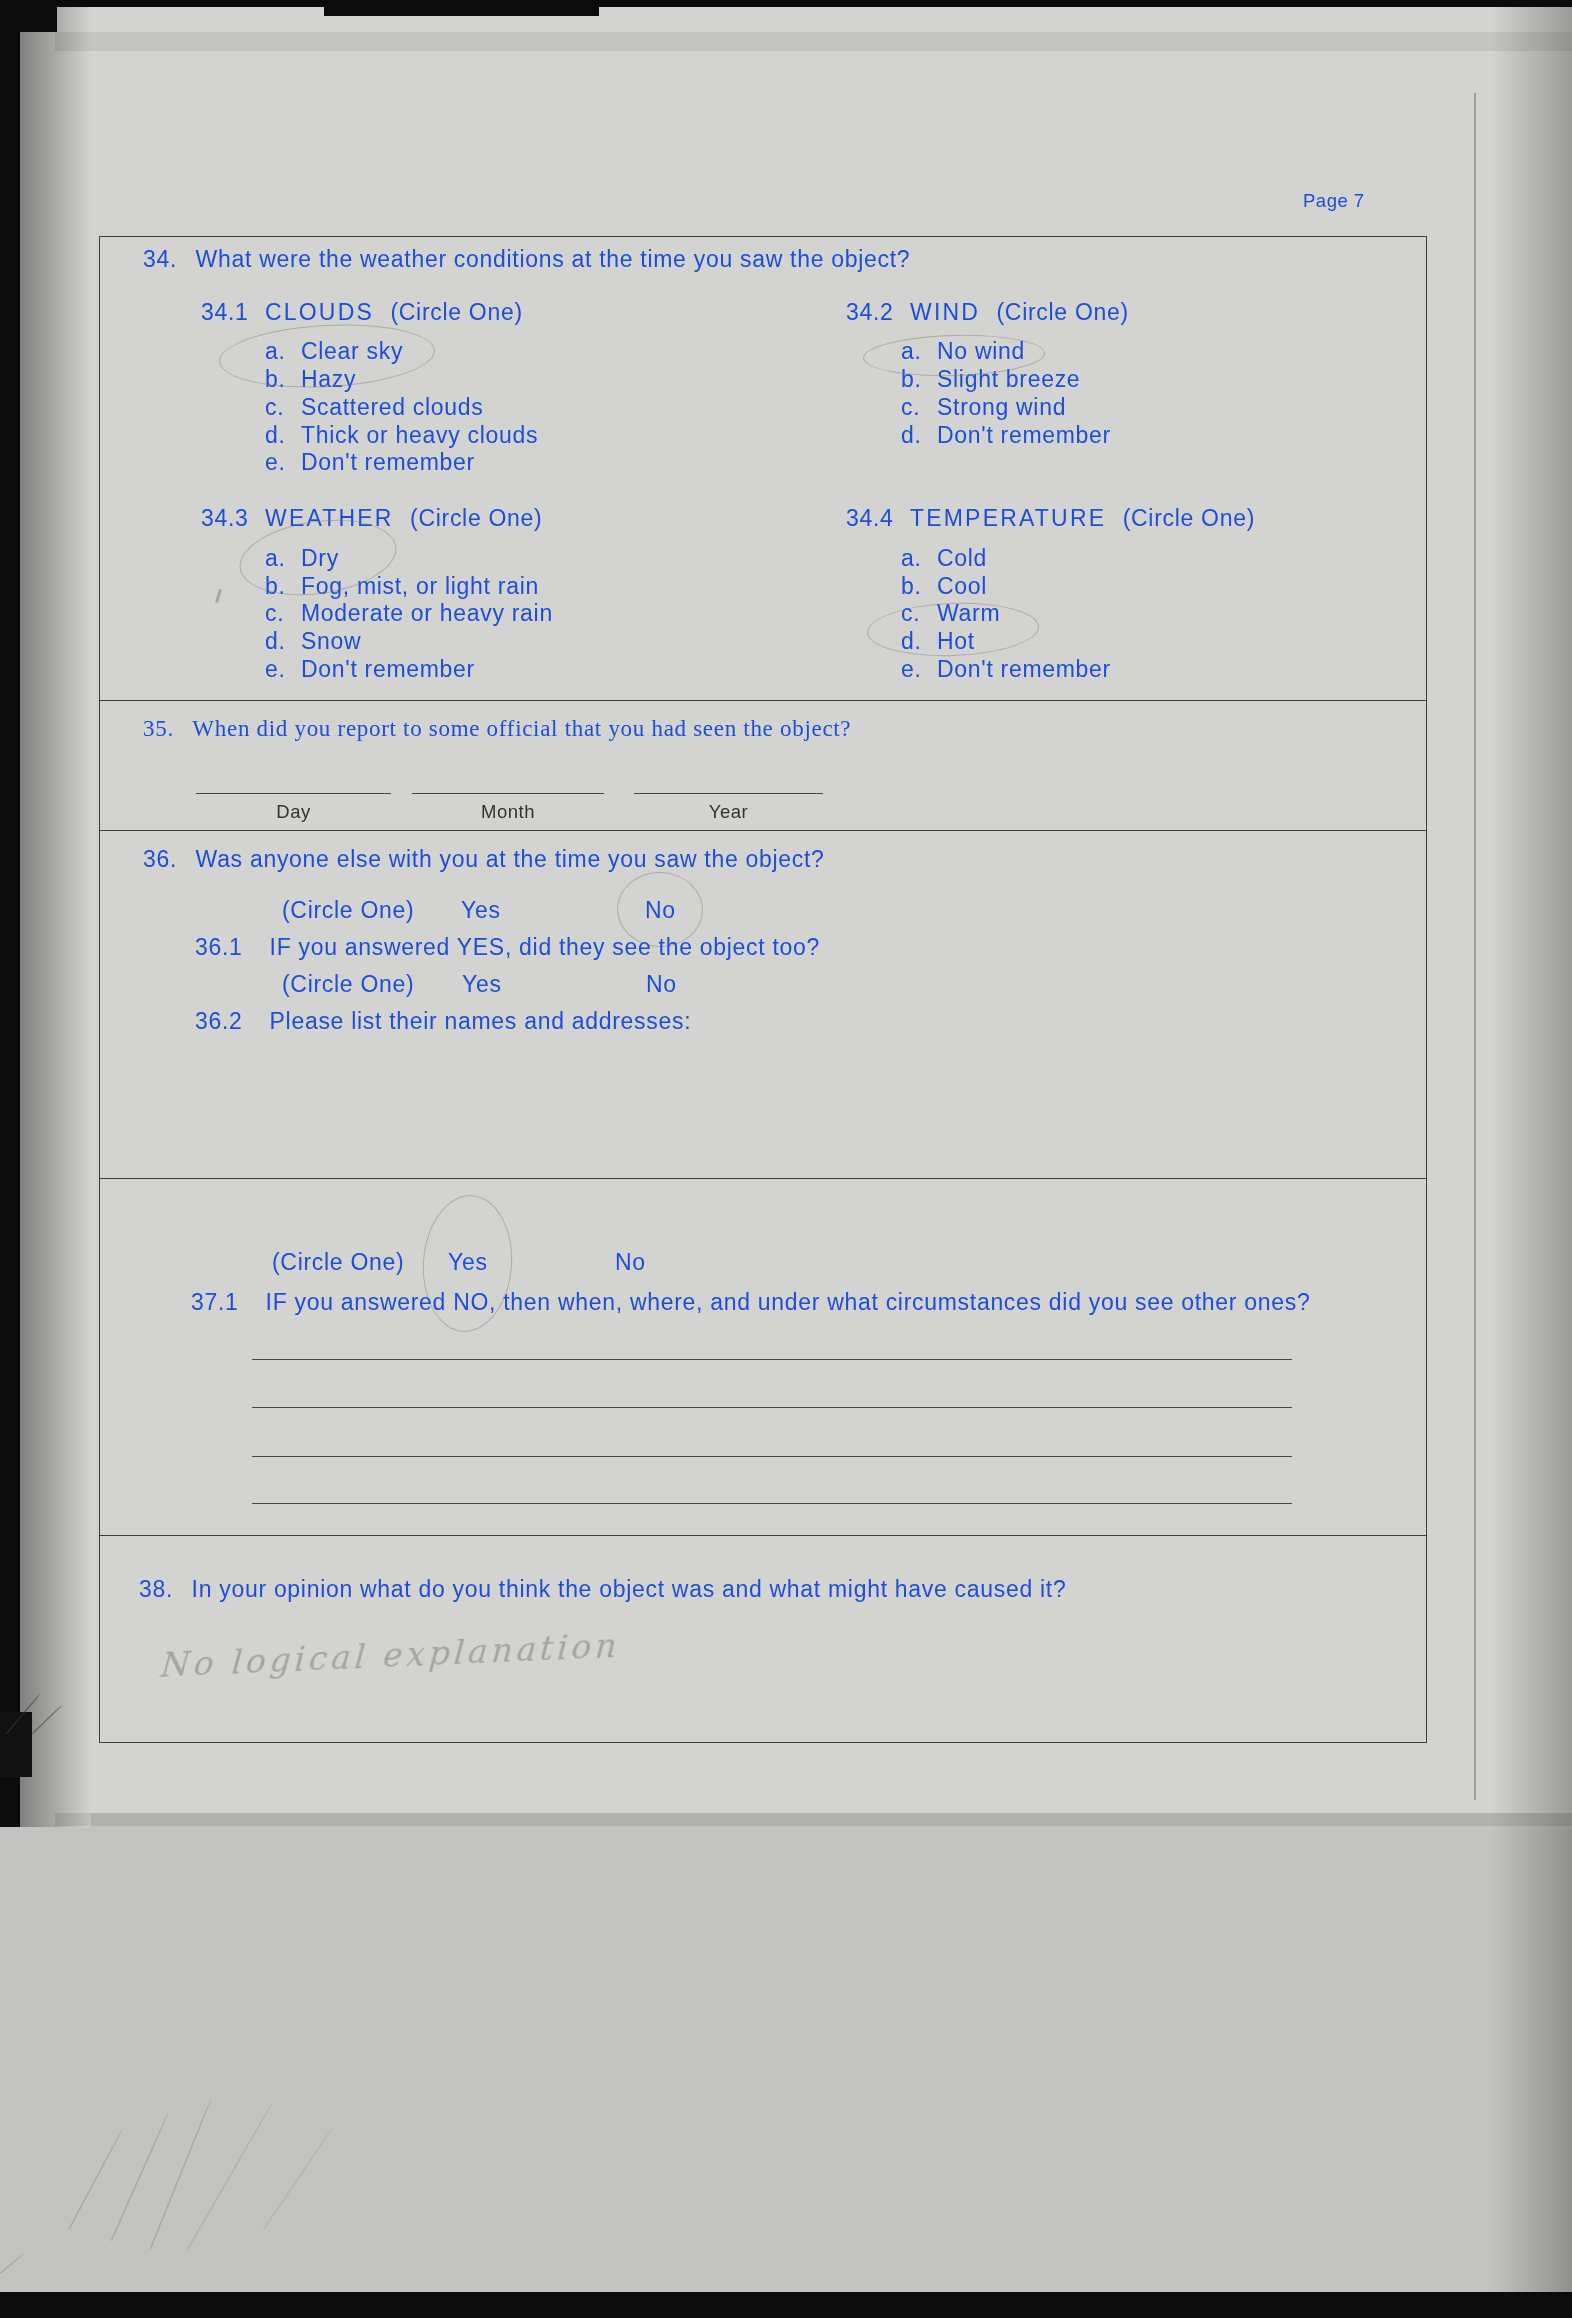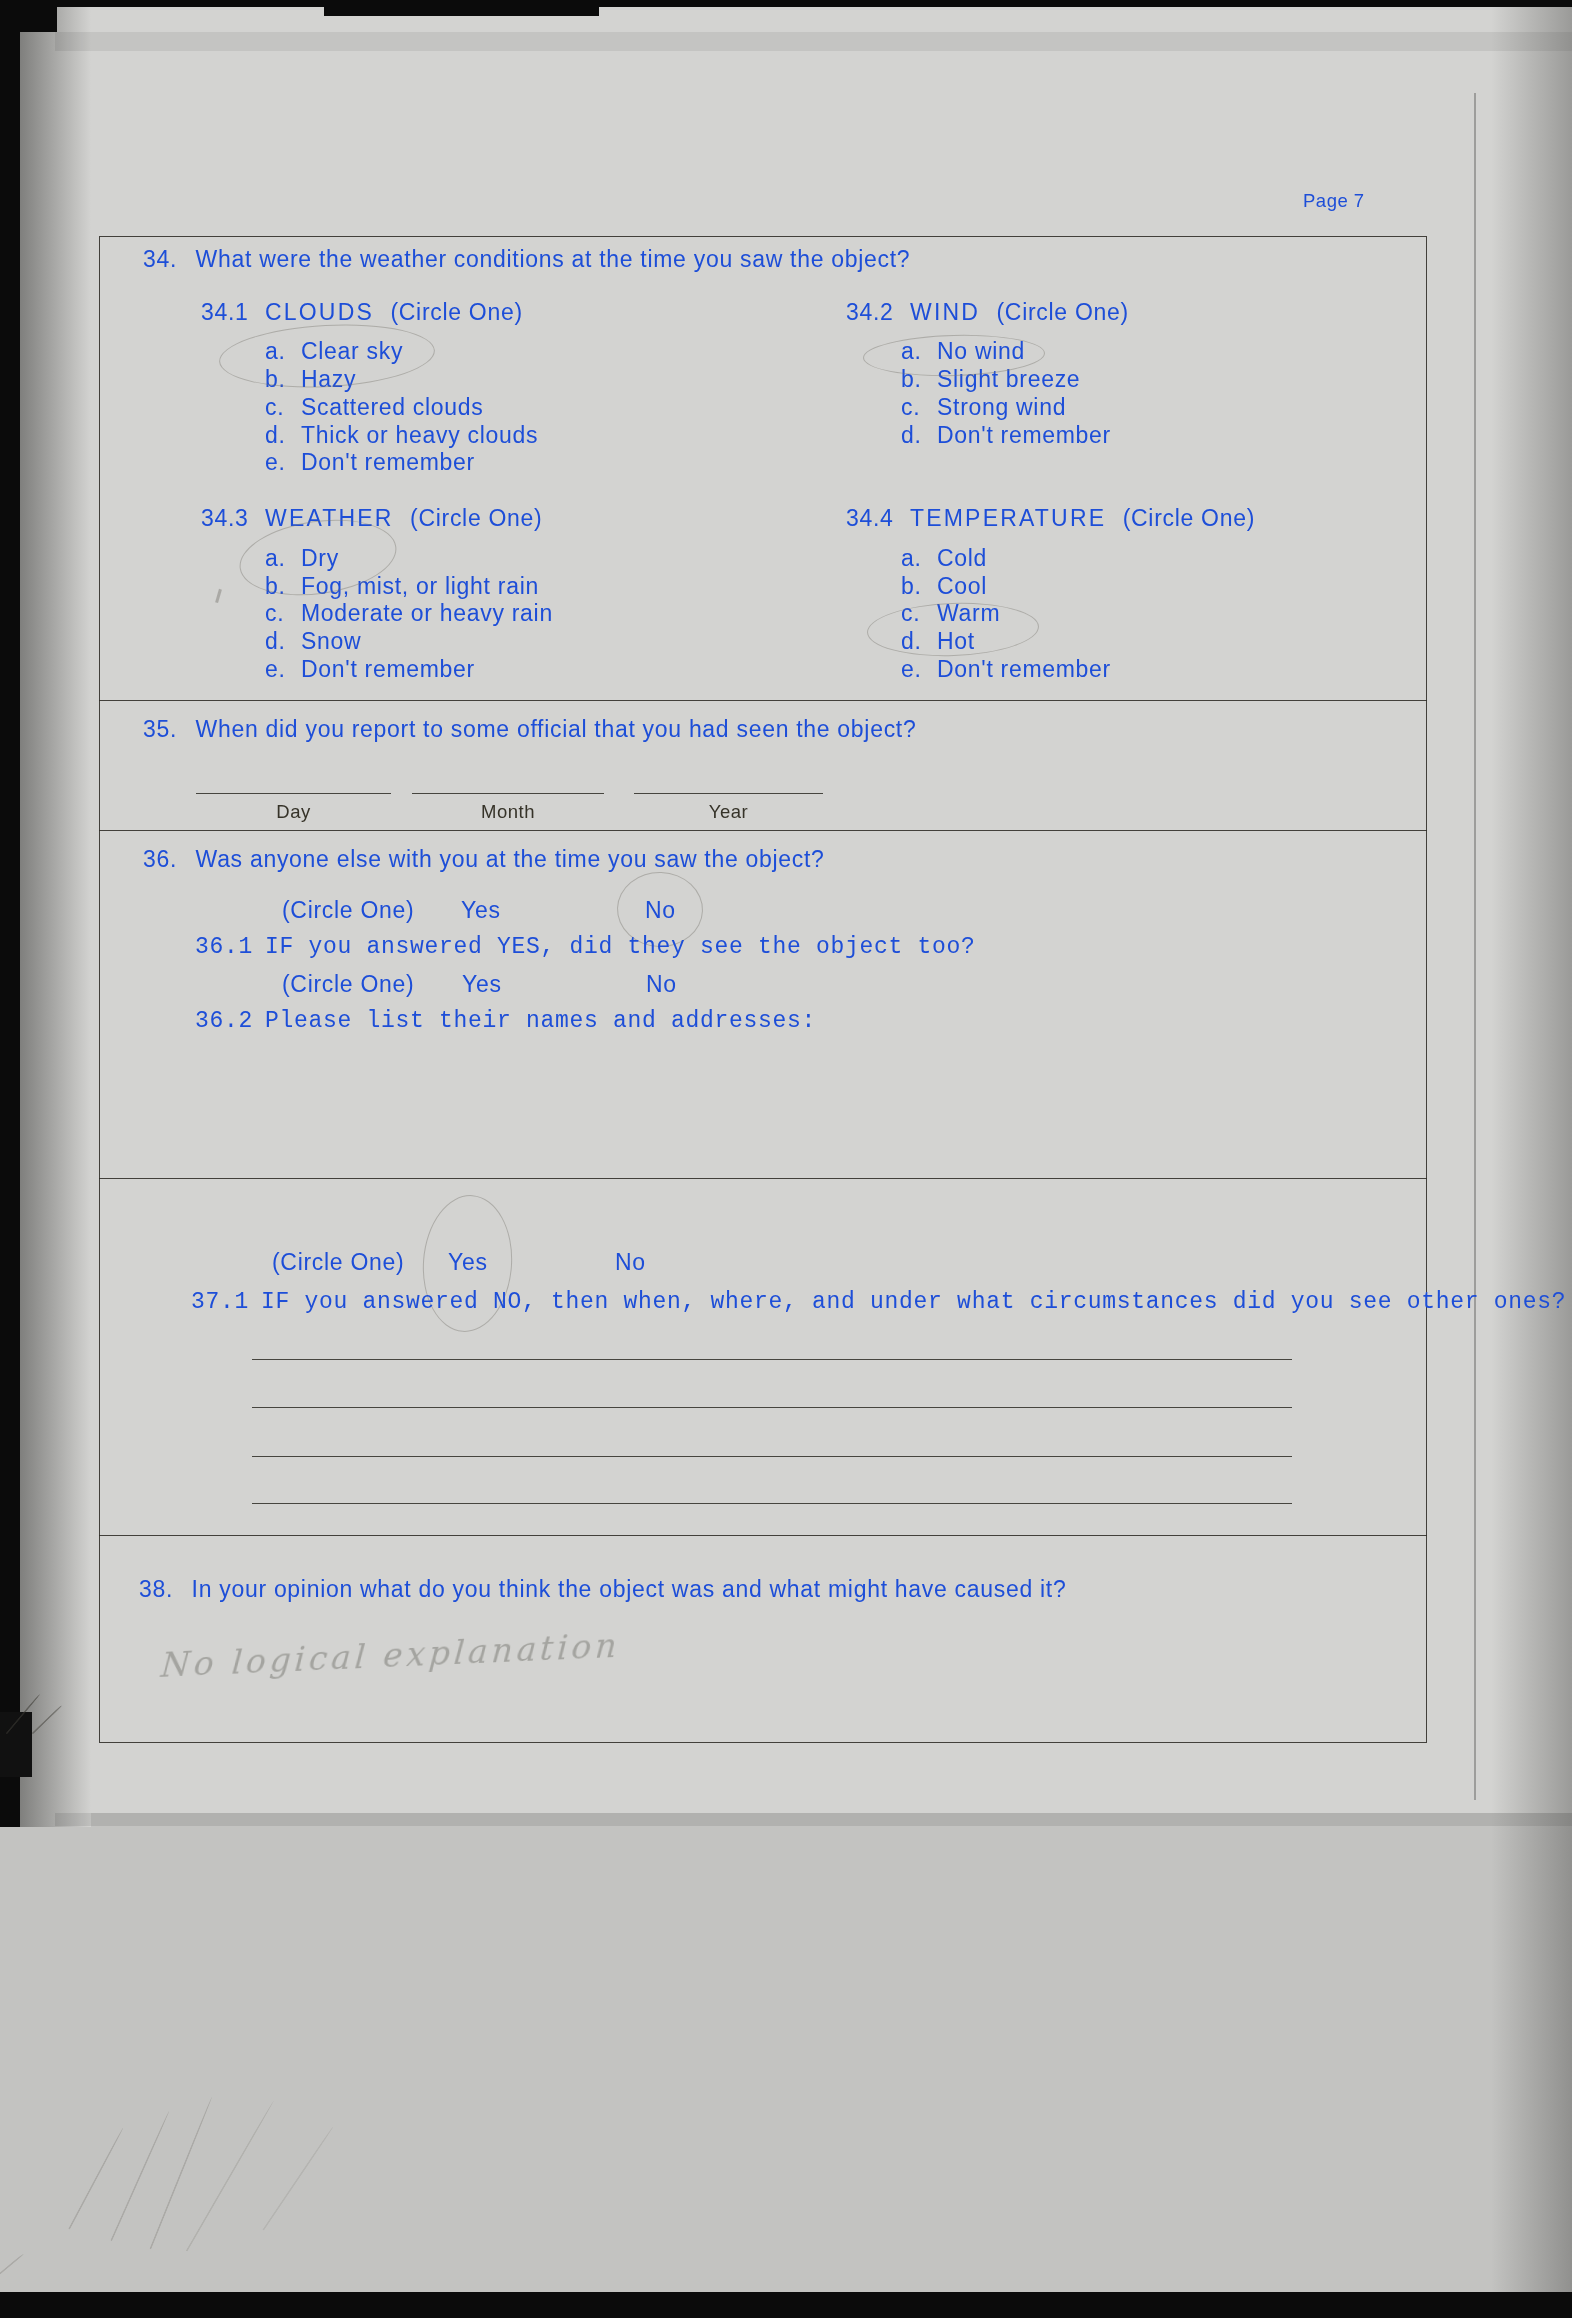--- a/index.html
+++ b/index.html
@@ -21,21 +21,21 @@
   .filmblob{position:absolute;left:324px;top:0;width:275px;height:16.4px;background:#0b0b0b;}
   .filmnub{position:absolute;left:0;top:1712px;width:32px;height:65px;background:#111;}
   .foldline{position:absolute;left:1474px;top:93px;width:1.6px;height:1707px;background:rgba(90,90,88,0.45);}
   
   .box{position:absolute;left:99px;top:236px;width:1326px;height:1505px;
        border:1.6px solid rgba(45,43,38,0.88);}
   .divider{position:absolute;left:99px;width:1328px;height:0;border-top:1.6px solid rgba(45,43,38,0.88);}
   
   .t{position:absolute;white-space:nowrap;color:#1d4ed8;font-size:23px;letter-spacing:0.7px;}
   .q{display:flex;gap:18.5px;}
-  .subq{display:flex;gap:12px;font-family:Liberation Mono, monospace;}
+  .subq{display:flex;gap:27px;}
   .hdr{display:flex;gap:16.4px;}
   .title{letter-spacing:2.2px;}
   .it{}
   .opt{display:flex;}
   .opt .letter{width:36px;flex:none;}
   .small{font-size:18.5px;letter-spacing:0.5px;}
   .linelabel{position:absolute;font-size:18.5px;letter-spacing:0.5px;color:#363329;text-align:center;}
   .blank{position:absolute;height:0;border-top:1.6px solid rgba(45,43,38,0.85);}
   
   .ellipse{position:absolute;border:1.6px solid rgba(122,119,111,0.42);border-radius:50%;}
@@ -176,21 +176,21 @@
     <span class="letter">e.</span>
     <span>Don't remember</span>
     </div>
 
   <div class="ellipse" style="left:219px;top:325px;width:214px;height:60px;transform:rotate(-3deg);"></div>
   <div class="ellipse" style="left:863px;top:335px;width:180px;height:39px;transform:rotate(-1.5deg);"></div>
   <div class="ellipse" style="left:239px;top:521px;width:156px;height:71px;transform:rotate(-8deg);"></div>
   <div class="ellipse" style="left:867px;top:603px;width:170px;height:51px;transform:rotate(-2deg);"></div>
   <div class="tick" style="left:217px;top:589px;width:3.3px;height:14px;transform:rotate(16deg);"></div>
 
-  <div class="t q" style="left:143px;top:716px;">
+  <div class="t q" style="left:143px;top:716px;font-family:Liberation Serif, serif;">
     <span>35.</span>
     <span>When did you report to some official that you had seen the object?</span>
   </div>
   <div class="blank" style="left:196px;top:793px;width:195px;"></div>
   <div class="blank" style="left:412px;top:793px;width:192px;"></div>
   <div class="blank" style="left:634px;top:793px;width:189px;"></div>
   <div class="linelabel" style="left:196px;top:801px;width:195px;">Day</div>
   <div class="linelabel" style="left:412px;top:801px;width:192px;">Month</div>
   <div class="linelabel" style="left:634px;top:801px;width:189px;">Year</div>
 

